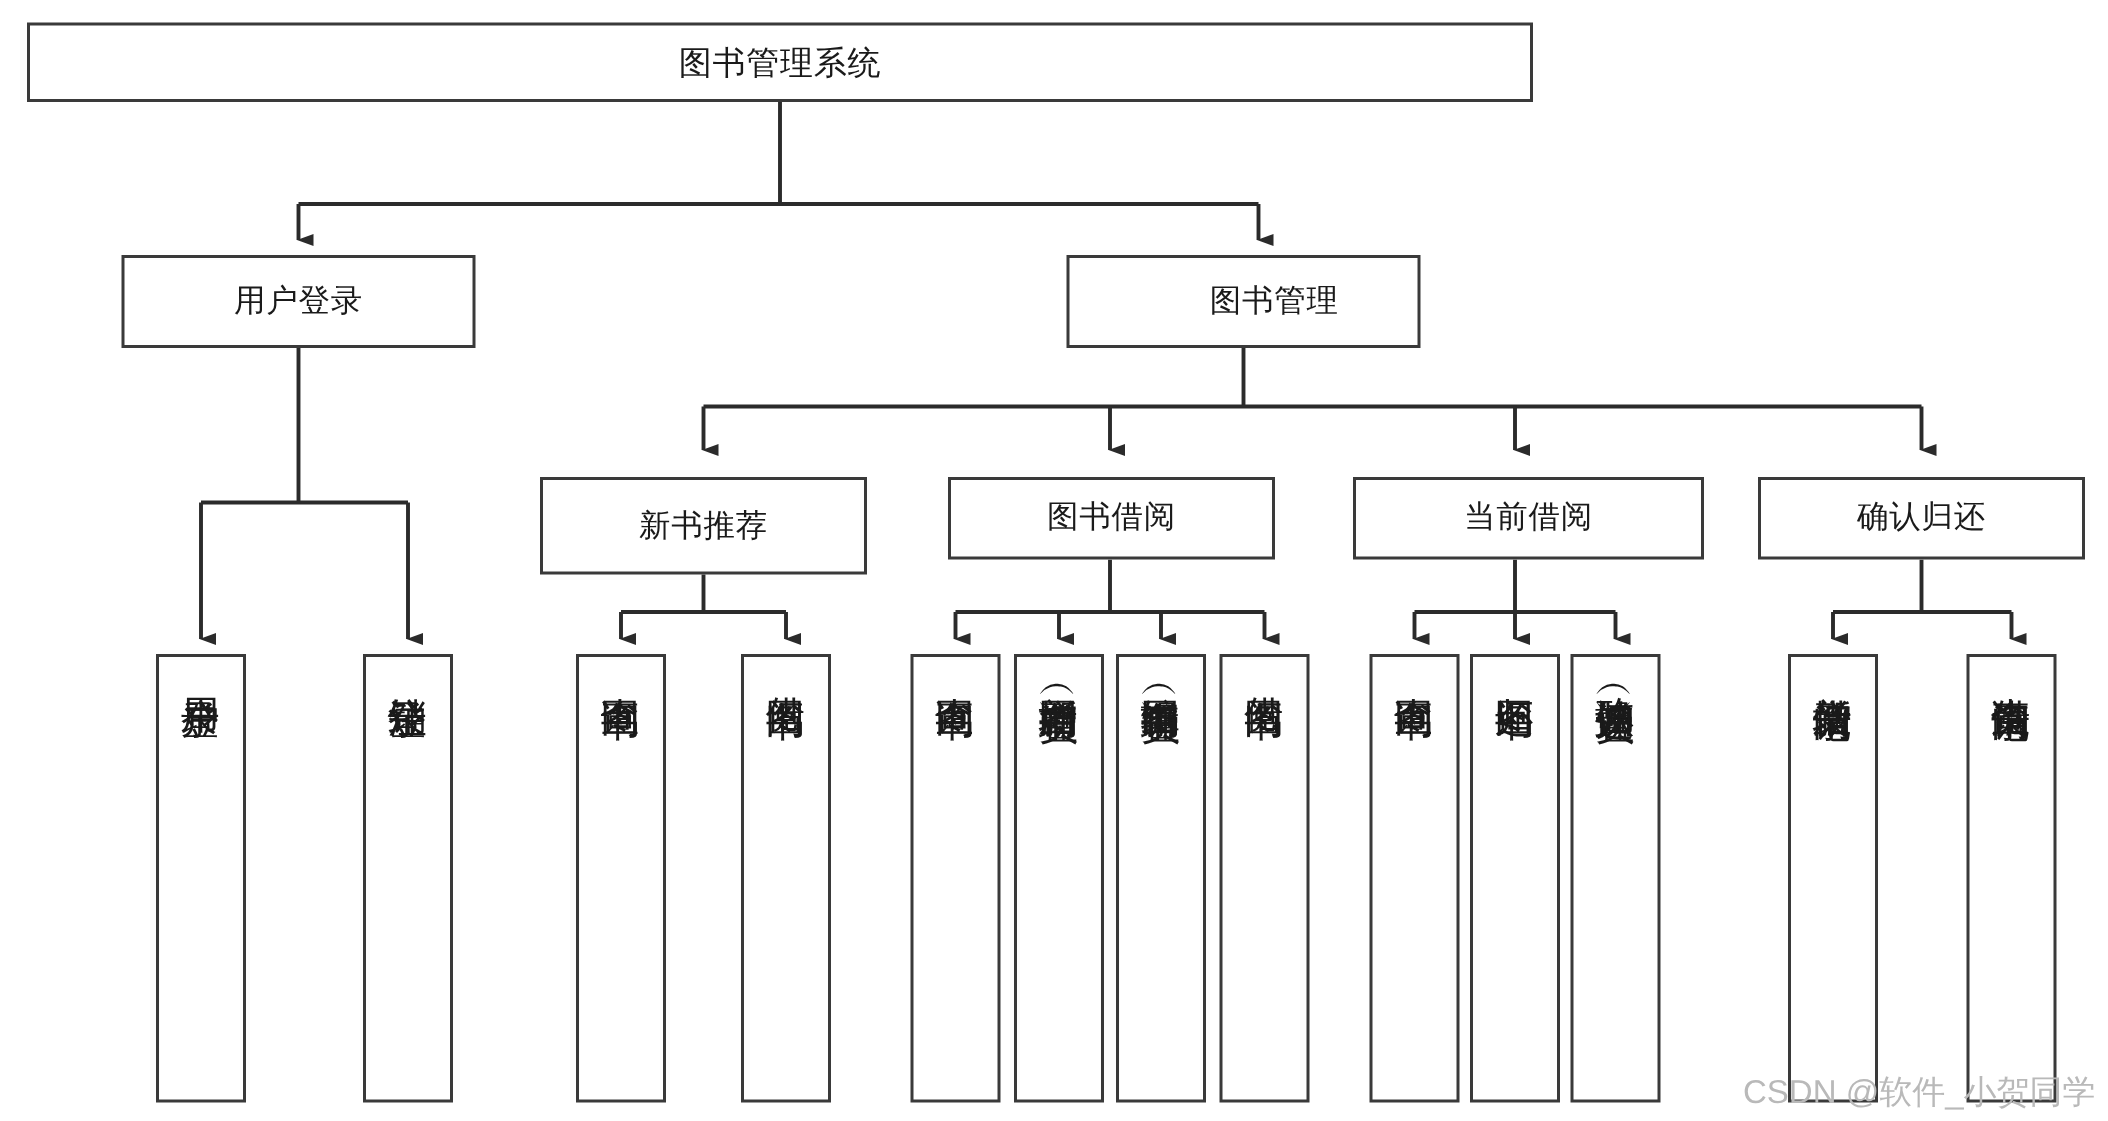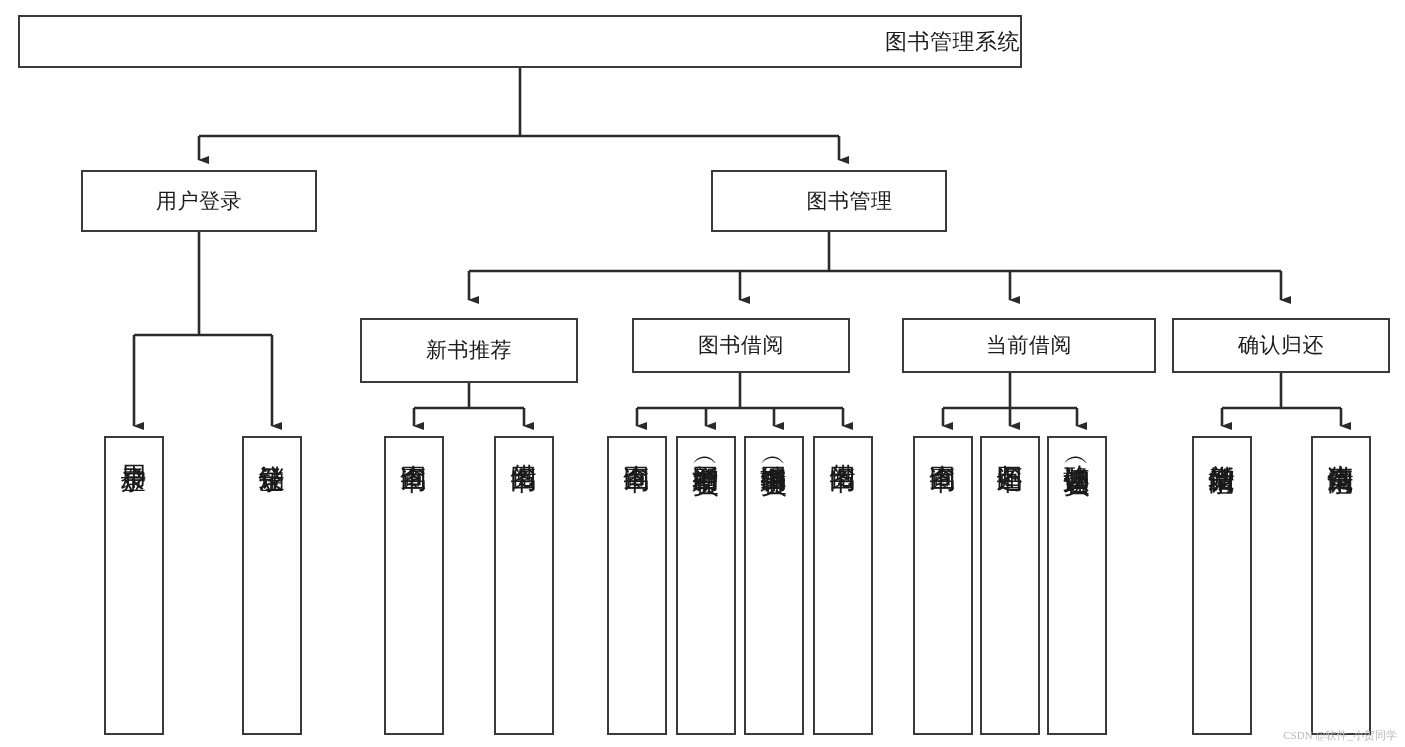--- a/index.html
+++ b/index.html
@@ -57,25 +57,24 @@
     font-size: 26px;
     line-height: 1.08;
     letter-spacing: 1px;
     white-space: nowrap;
   }
   .node.root .node-label { font-size: 22px; }
   .watermark {
     position: absolute;
     right: 8px;
     bottom: 4px;
-    font-size: 11px;
+    font-size: 22px;
     color: #b9b9b9;
     white-space: nowrap;
     user-select: none;
-    font-family: Liberation Serif, serif;
   }
 </style>
 </head>
 <body>
 
 <div id="diagram-root">
 
   <svg class="connectors" viewBox="0 0 1405 747" xmlns="http://www.w3.org/2000/svg">
     <defs>
       <marker id="arrow" markerWidth="10" markerHeight="12" refX="4" refY="10" orient="auto" markerUnits="userSpaceOnUse">
@@ -119,38 +118,38 @@
       <path d="M1010,408 L1010,426" marker-end="url(#arrow)"></path>
       <path d="M1077,408 L1077,426" marker-end="url(#arrow)"></path>
 
       <path d="M1281,373 L1281,408"></path>
       <path d="M1222,408 L1341,408"></path>
       <path d="M1222,408 L1222,426" marker-end="url(#arrow)"></path>
       <path d="M1341,408 L1341,426" marker-end="url(#arrow)"></path>
     </g>
   </svg>
 
-  <div class="node horizontal root" style="left:18px; top:15px; width:1004px; height:53px;justify-content:flex-end;">
+  <div class="node horizontal root" style="left:18px; top:15px; width:1004px; height:53px;">
     <span class="node-label">图书管理系统</span>
   </div>
 
   <div class="node horizontal" style="left:81px; top:170px; width:236px; height:62px;">
     <span class="node-label">用户登录</span>
   </div>
   <div class="node horizontal" style="left:711px; top:170px; width:236px; height:62px;padding-left:41px;">
     <span class="node-label">图书管理</span>
   </div>
 
   <div class="node horizontal" style="left:360px; top:318px; width:218px; height:65px;font-family:Liberation Serif, serif;">
     <span class="node-label">新书推荐</span>
   </div>
   <div class="node horizontal" style="left:632px; top:318px; width:218px; height:55px;">
     <span class="node-label">图书借阅</span>
   </div>
-  <div class="node horizontal" style="left:902px; top:318px; width:254px; height:55px;">
+  <div class="node horizontal" style="left:902px; top:318px; width:234px; height:55px;">
     <span class="node-label">当前借阅</span>
   </div>
   <div class="node horizontal" style="left:1172px; top:318px; width:218px; height:55px;">
     <span class="node-label">确认归还</span>
   </div>
 
   <div class="node vertical" style="left:104px; top:436px; width:60px; height:299px;">
     <span class="node-label">用户登录</span>
   </div>
   <div class="node vertical" style="left:242px; top:436px; width:60px; height:299px;">

